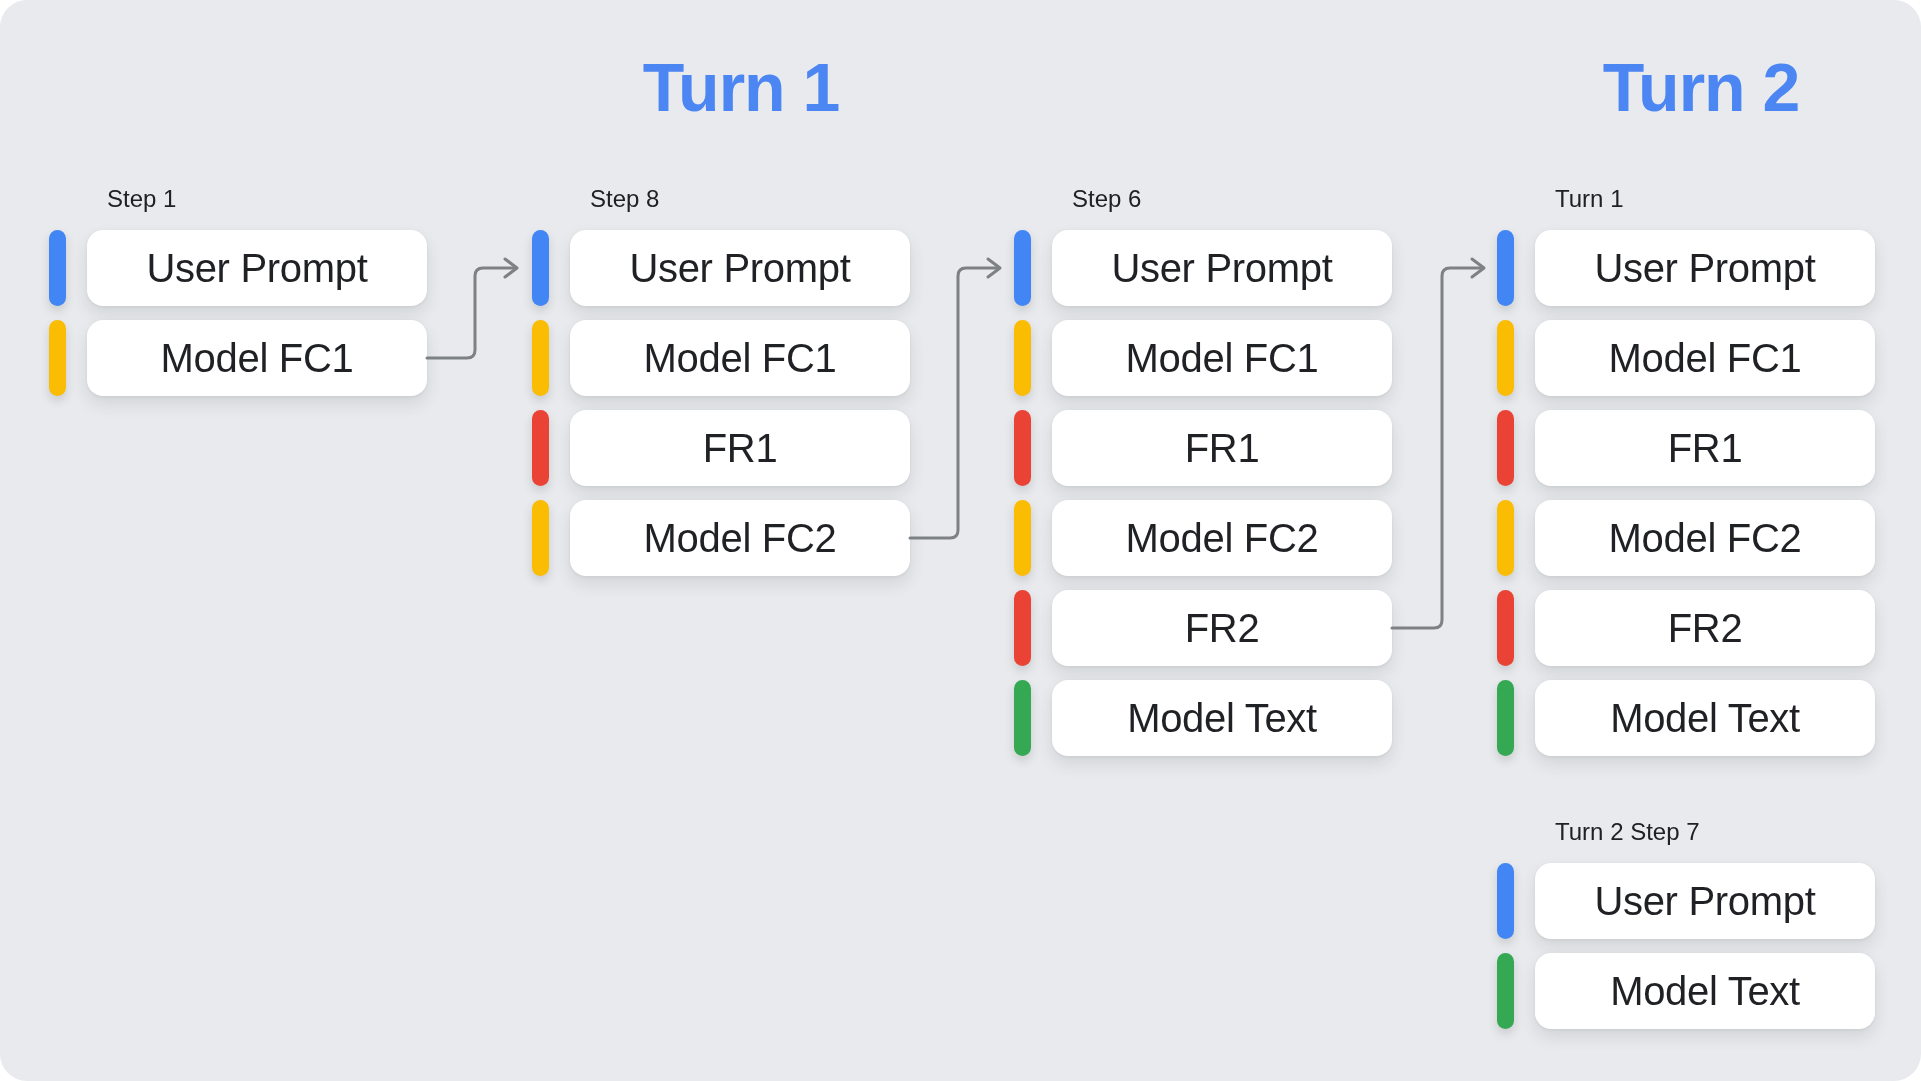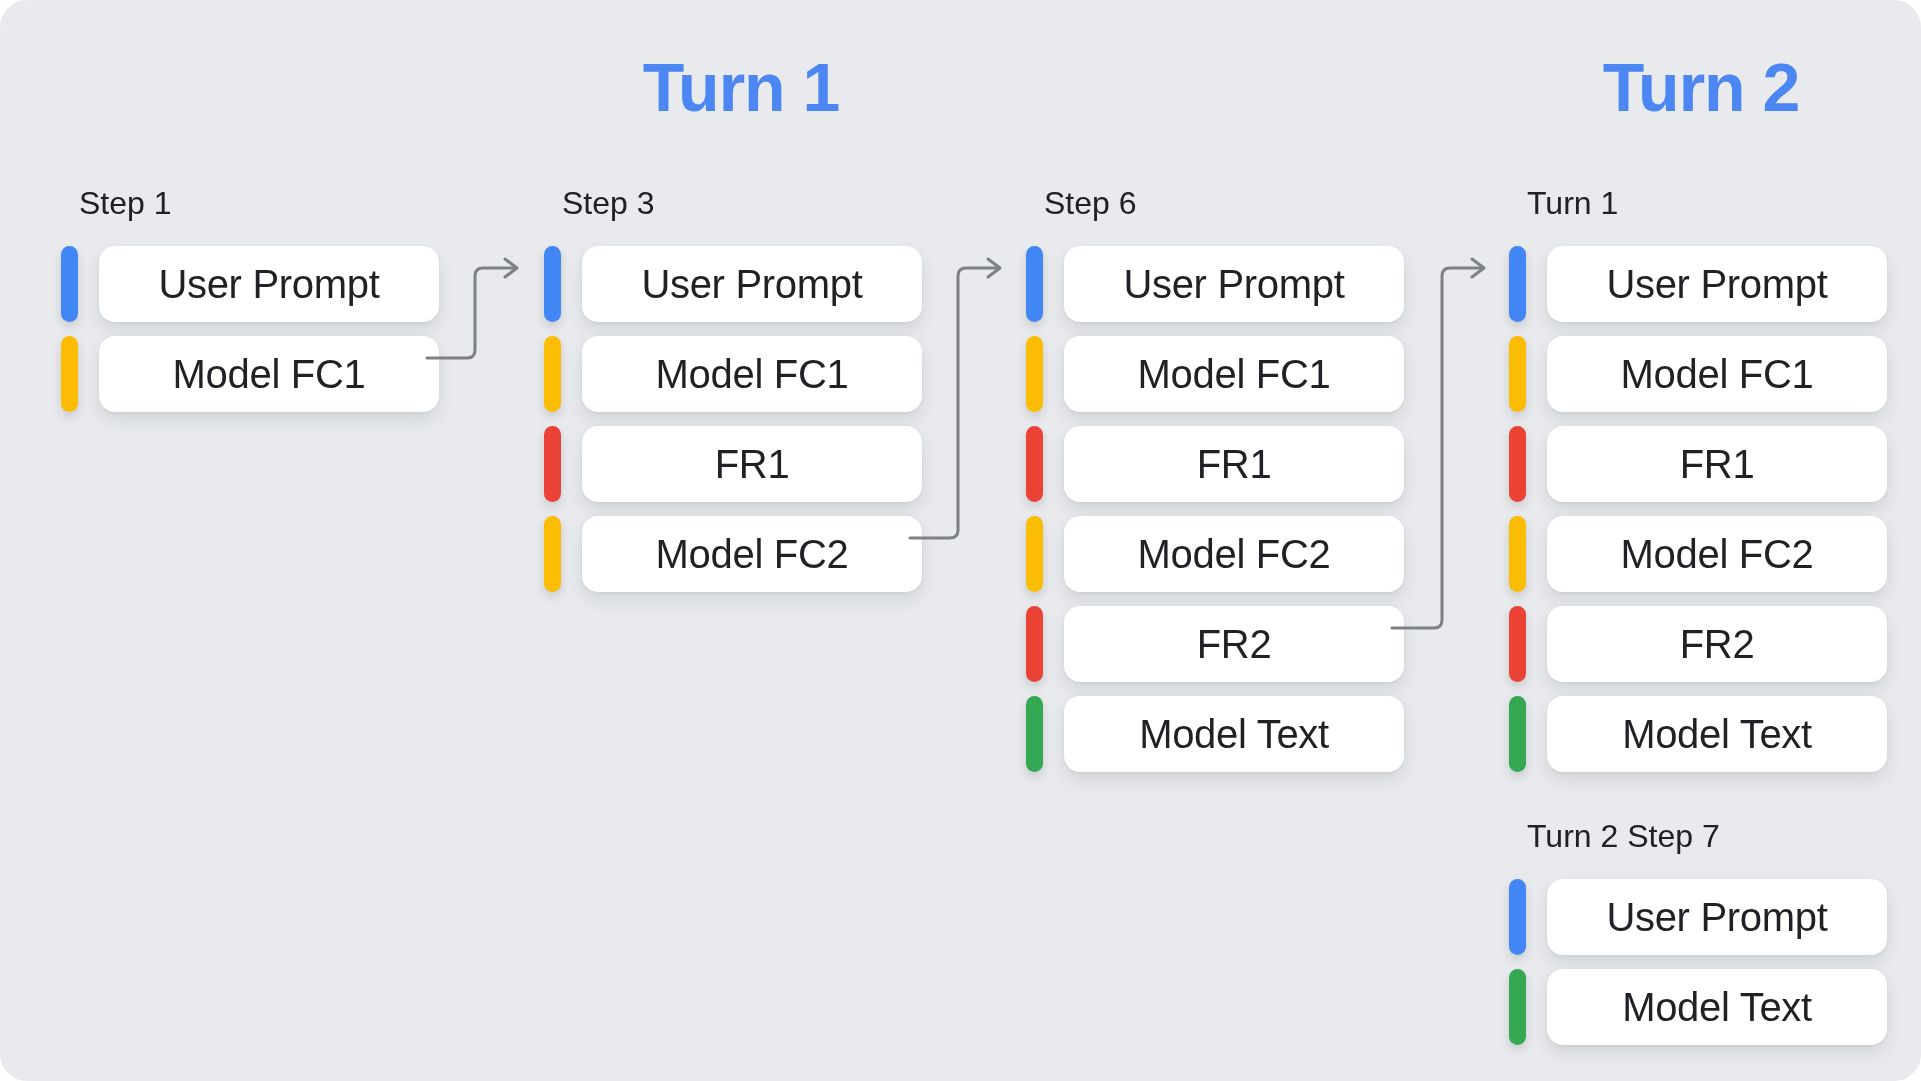--- a/index.html
+++ b/index.html
@@ -35,26 +35,26 @@
     height: 600px;
   }
   #col-step1 { left: 47px;  top: 185px; }
   #col-step2 { left: 530px; top: 185px; }
   #col-step3 { left: 1012px; top: 185px; }
   #col-turn1 { left: 1495px; top: 185px; }
   #col-turn2step1 { left: 1495px; top: 818px; }
 
   .col-label {
     position: absolute;
-    left: 32px;
-    top: 0;
-    font-size: 32px;
+    left: 60px;
+    top: 0;
+    font-size: 24px;
     color: #202124;
   }
-  .row { position: absolute; left: 14px; width: 400px; height: 76px; margin-top: 16px; }
+  .row { position: absolute; left: 2px; width: 400px; height: 76px; }
   .rt1 { top: 45px; }
   .rt2 { top: 135px; padding-left: 36px; }
   .rt3 { top: 225px; }
   .rt4 { top: 315px; text-decoration: underline; }
   .rt5 { top: 405px; }
   .rt6 { top: 495px; }
 
   .bar {
     position: absolute;
     left: 0;
@@ -109,21 +109,21 @@
     </div>
     <div class="row rt2">
       <div class="bar" style="background-color: rgb(251, 188, 4);"></div>
       <div class="box">
           <span>Model FC1</span>
         </div>
     </div>
   </div>
 
   <div class="col" id="col-step2">
-    <div class="col-label">Step 3</div>
+    <div class="col-label">Step 8</div>
     <div class="row rt1">
       <div class="bar" style="background-color: rgb(66, 133, 244);"></div>
       <div class="box">
           <span>User Prompt</span>
         </div>
     </div>
     <div class="row rt2">
       <div class="bar" style="background-color: rgb(251, 188, 4);"></div>
       <div class="box">
           <span>Model FC1</span>

